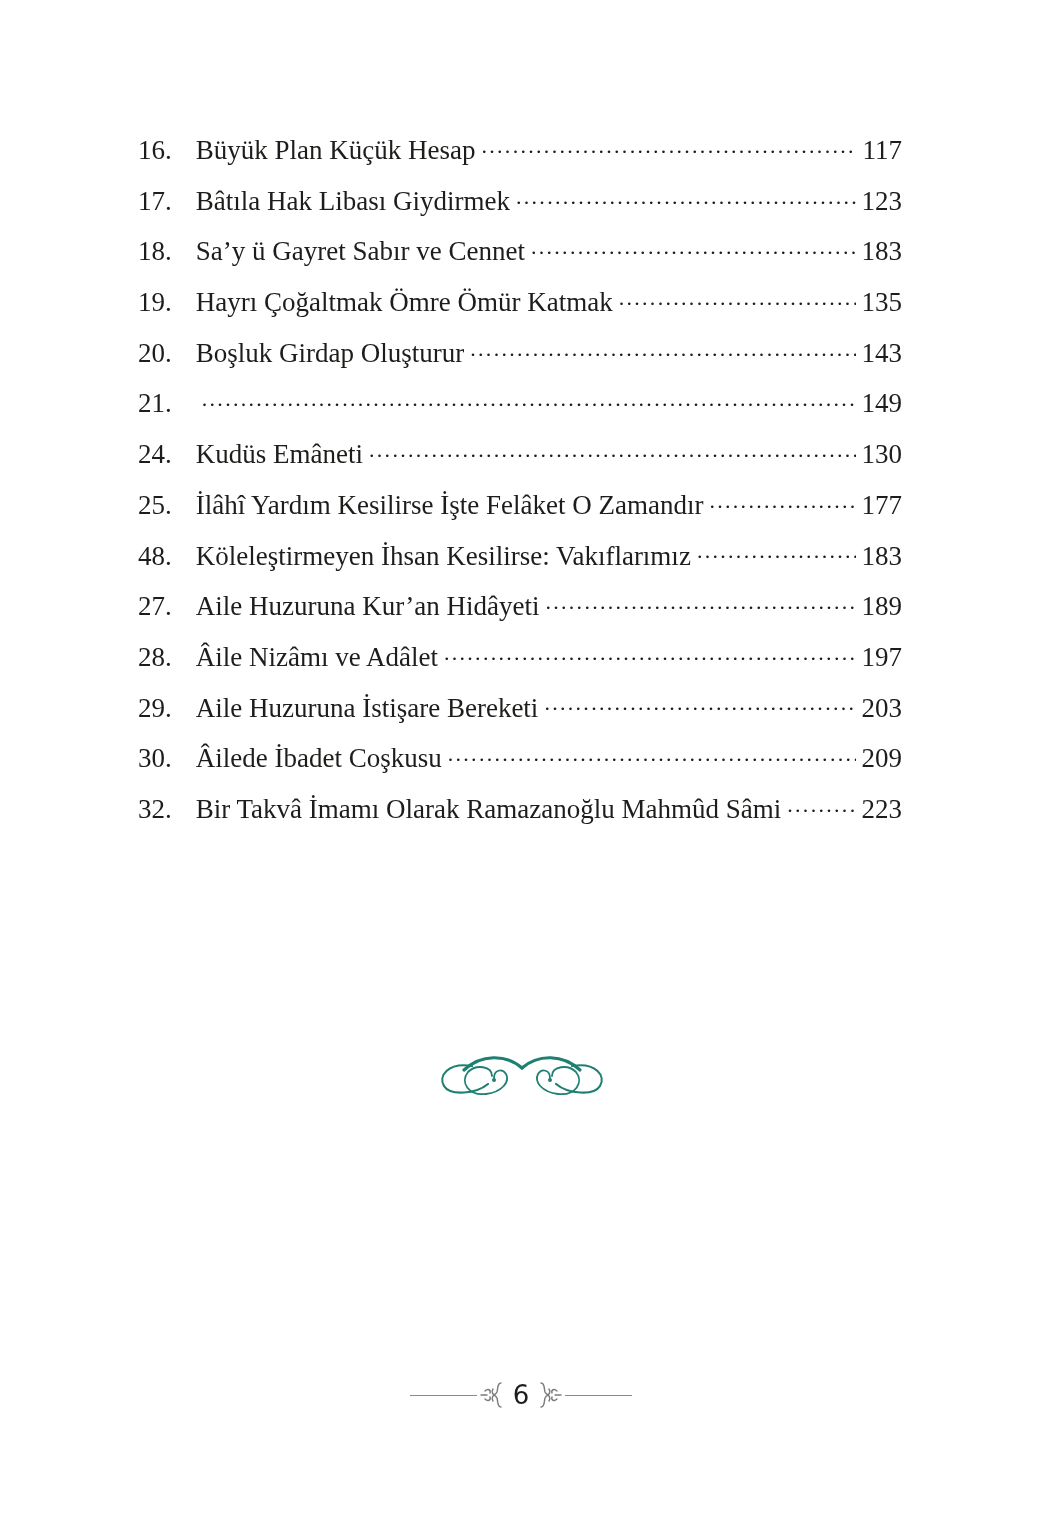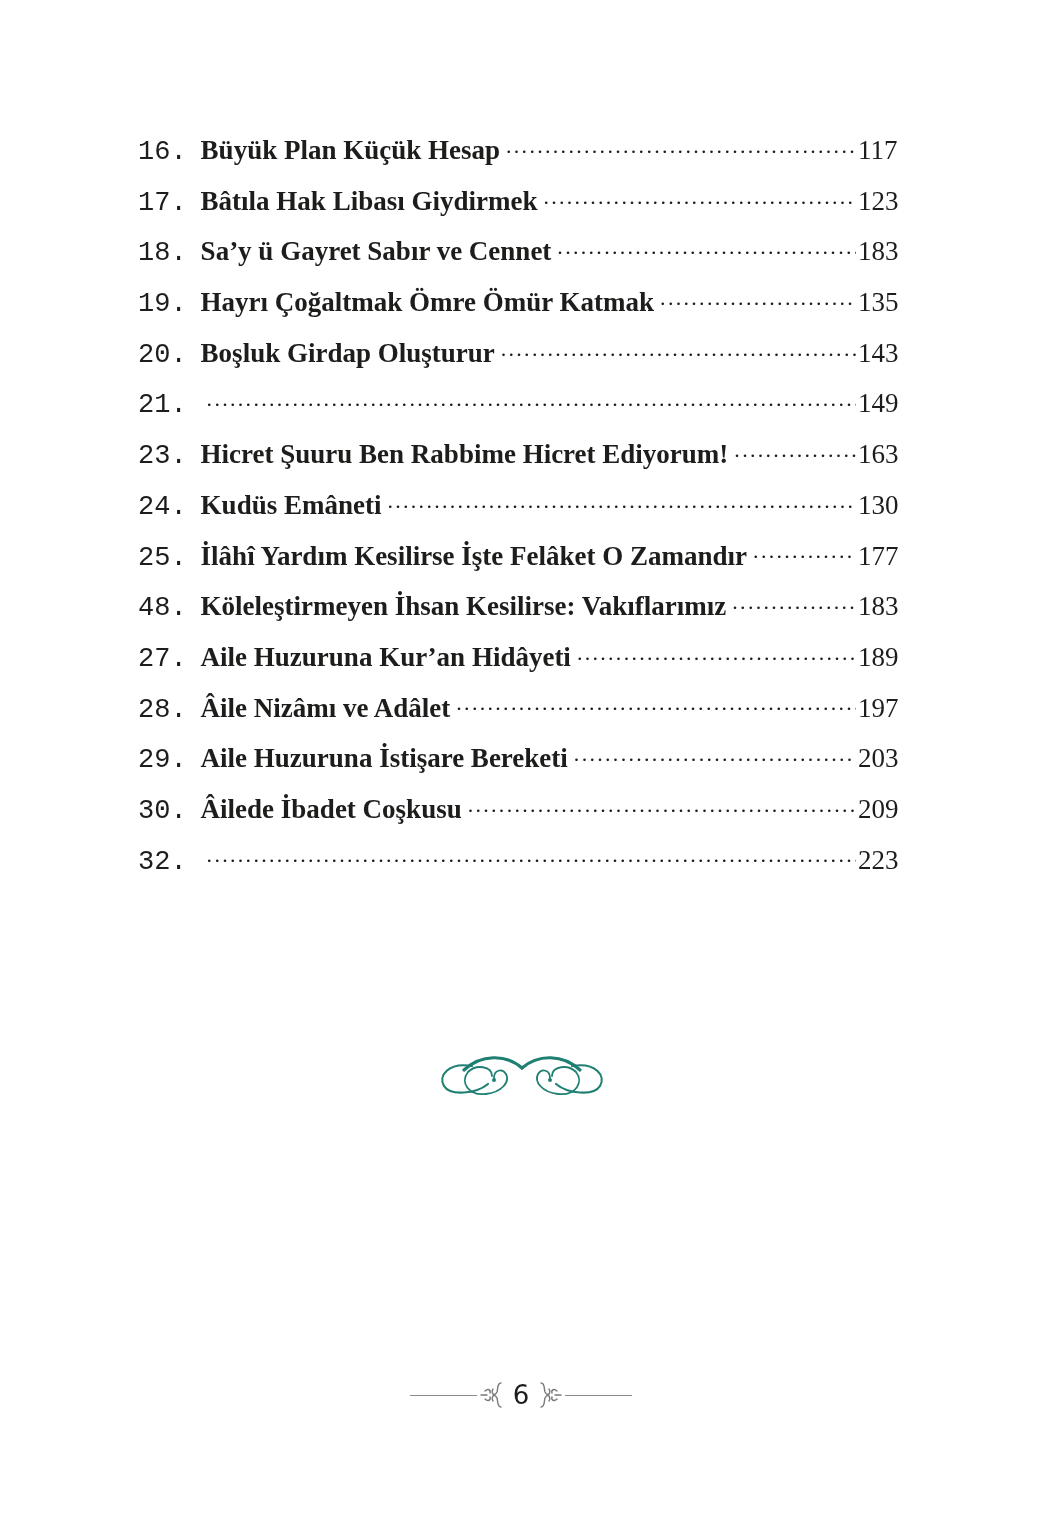--- a/index.html
+++ b/index.html
@@ -24,47 +24,45 @@
     .toc-row {
       display: flex;
       align-items: baseline;
       height: 50.7px;
       font-size: 27px;
       line-height: 44px;
       white-space: nowrap;
     }
     .toc-num {
       flex: 0 0 auto;
-      margin-right: 14px;
-      font-family: Liberation Mono, monospace;
+      margin-right: 24px;
     }
     .toc-title {
       flex: 0 0 auto;
-      font-weight: bold;
     }
     .toc-leader {
       flex: 1 1 auto;
       overflow: hidden;
       margin: 0 2px 0 6px;
       position: relative;
       height: 1em;
     }
     .toc-leader::before {
       content: "........................................................................................................................................................................................................";
       position: absolute;
       left: 0;
       bottom: 0.1em;
       letter-spacing: 2.3px;
       font-size: 22px;
       white-space: nowrap;
       line-height: 1;
     }
     .toc-page {
       flex: 0 0 auto;
-      text-align: left;
+      text-align: right;
       min-width: 44px;
     }
     .ornament {
       position: absolute;
       left: 436px;
       top: 1052px;
       width: 172px;
       height: 48px;
     }
     .footer {
@@ -130,26 +128,20 @@
     <span class="toc-title">Boşluk Girdap Oluşturur</span>
     <span class="toc-leader"></span>
     <span class="toc-page">143</span>
   </div>
   <div class="toc-row">
     <span class="toc-num">21.</span>
     <span class="toc-leader"></span>
     <span class="toc-page">149</span>
   </div>
   <div class="toc-row">
-    <span class="toc-num">23.</span>
-    <span class="toc-title">Hicret Şuuru Ben Rabbime Hicret Ediyorum!</span>
-    <span class="toc-leader"></span>
-    <span class="toc-page">163</span>
-  </div>
-  <div class="toc-row">
     <span class="toc-num">24.</span>
     <span class="toc-title">Kudüs Emâneti</span>
     <span class="toc-leader"></span>
     <span class="toc-page">130</span>
   </div>
   <div class="toc-row">
     <span class="toc-num">25.</span>
     <span class="toc-title">İlâhî Yardım Kesilirse İşte Felâket O Zamandır</span>
     <span class="toc-leader"></span>
     <span class="toc-page">177</span>
@@ -179,20 +171,21 @@
     <span class="toc-page">203</span>
   </div>
   <div class="toc-row">
     <span class="toc-num">30.</span>
     <span class="toc-title">Âilede İbadet Coşkusu</span>
     <span class="toc-leader"></span>
     <span class="toc-page">209</span>
   </div>
   <div class="toc-row">
     <span class="toc-num">32.</span>
+    <span class="toc-title">Bir Takvâ İmamı Olarak Ramazanoğlu Mahmûd Sâmi</span>
     <span class="toc-leader"></span>
     <span class="toc-page">223</span>
   </div>
 </div>
 
 <div class="ornament">
   <svg width="172" height="48" viewBox="0 0 172 48" fill="none" stroke="#1f7f72" stroke-linecap="round">
 
     <path d="M28 18 C 45 2, 70 2, 86 16" stroke-width="3.2"></path>
     <path d="M144 18 C 127 2, 102 2, 86 16" stroke-width="3.2"></path>

